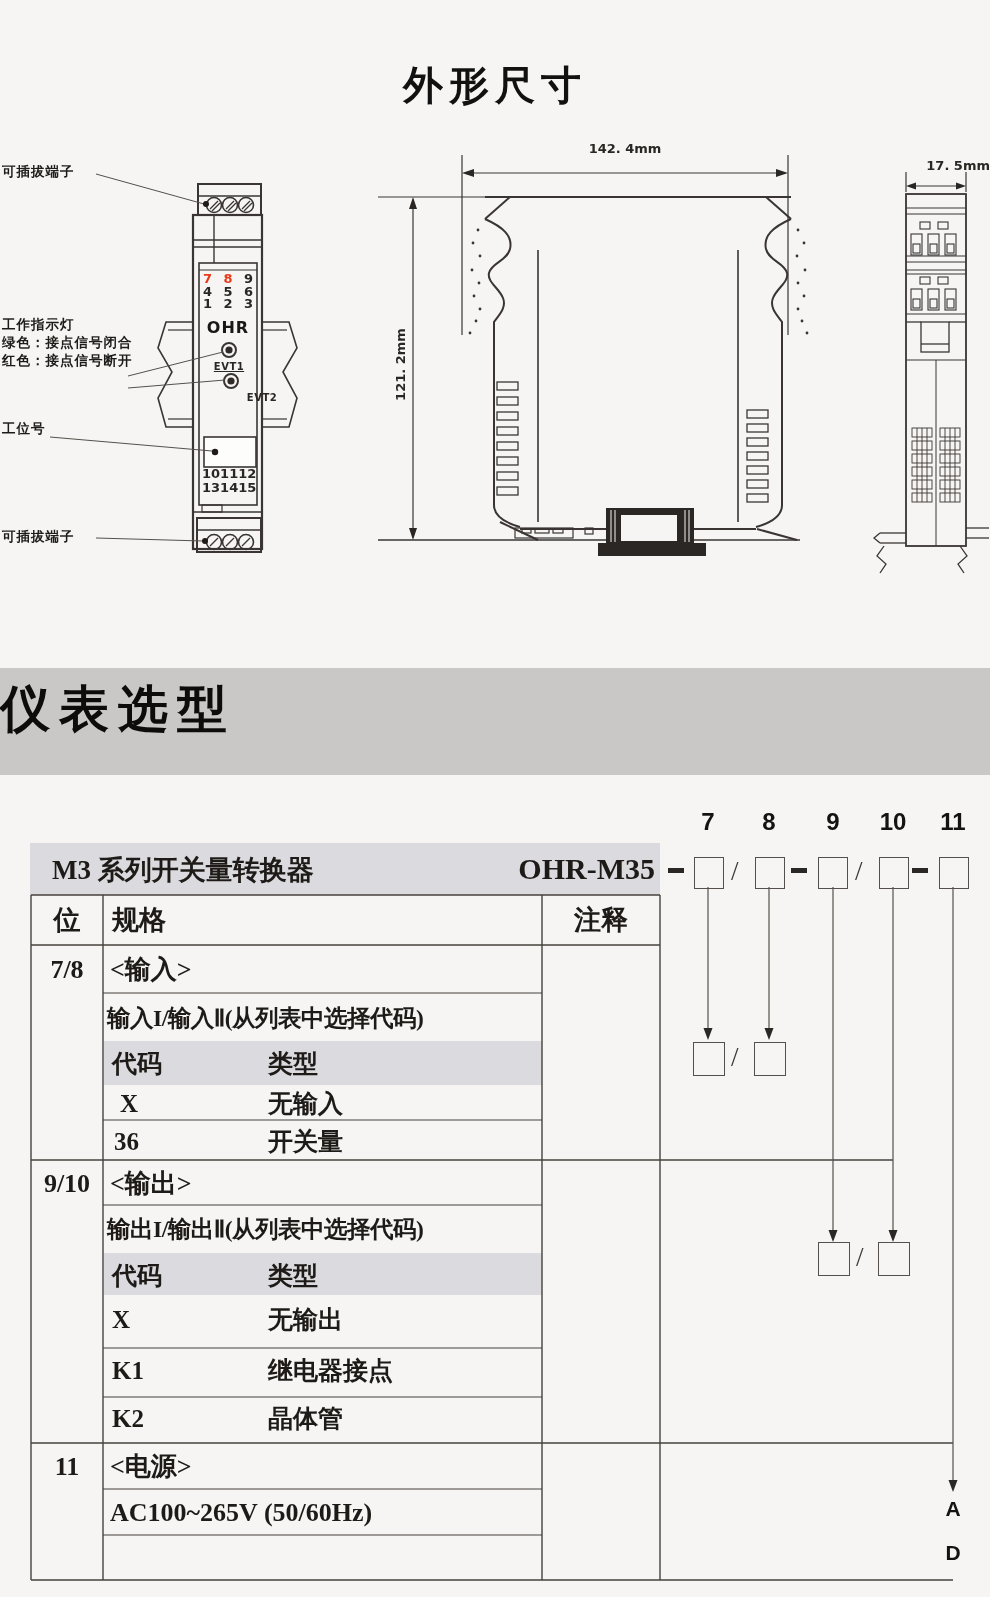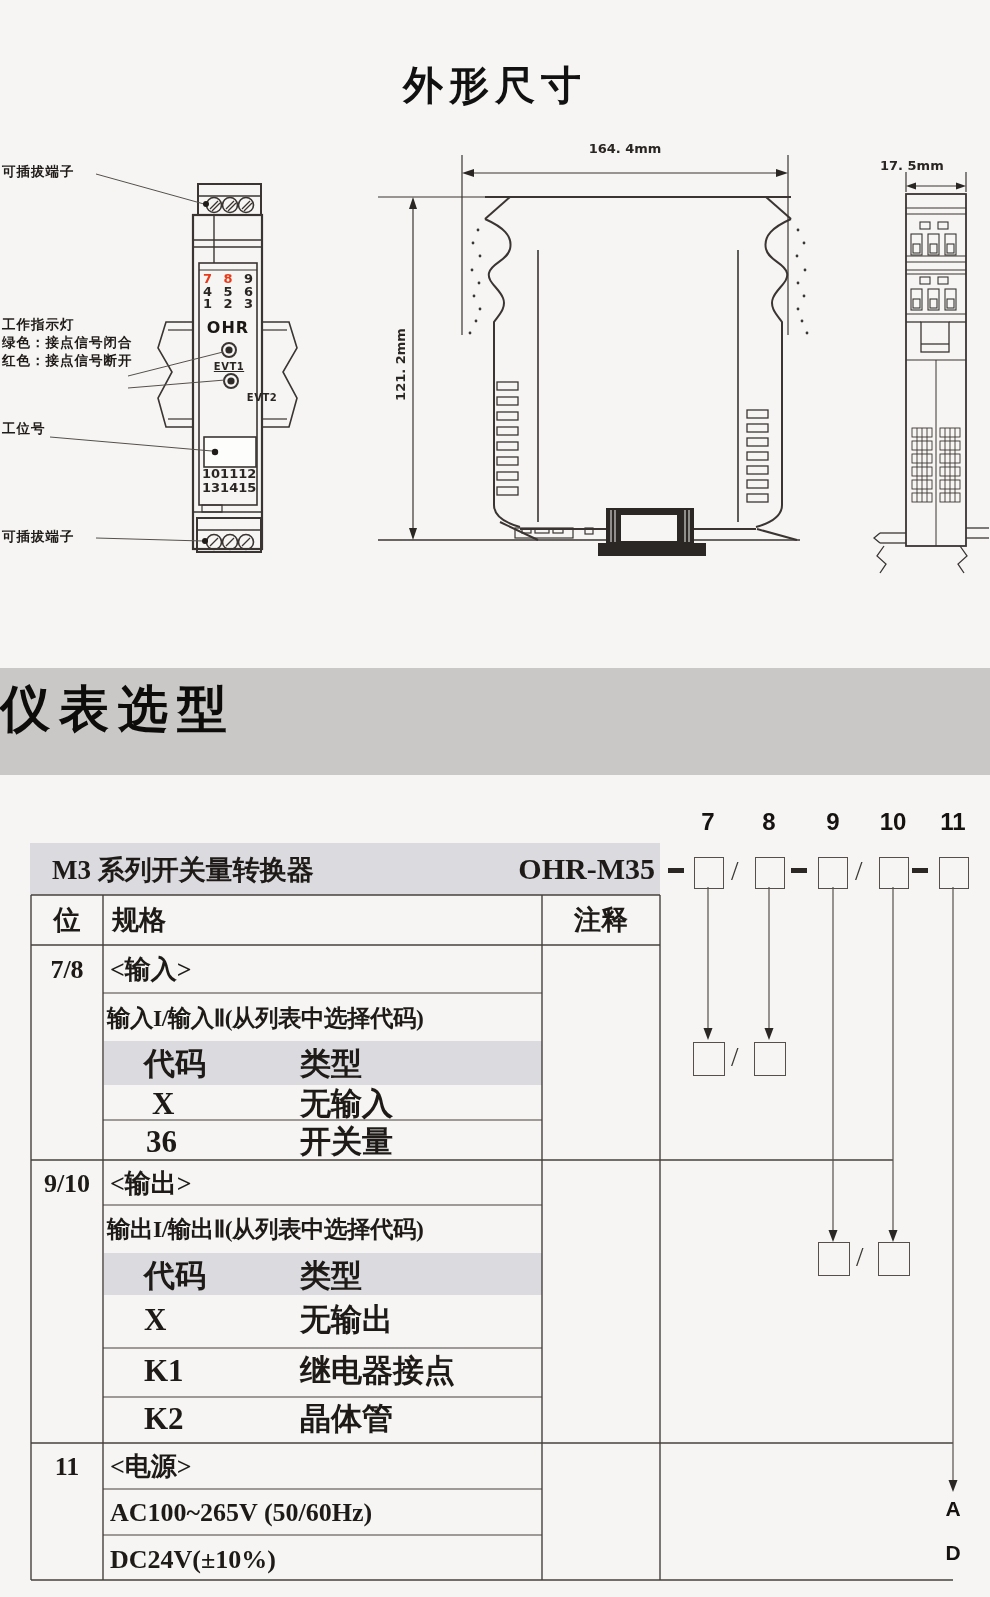--- a/index.html
+++ b/index.html
@@ -22,21 +22,21 @@
   .red{color:#e8391a;}
   .led-label{font-size:10px;font-weight:bold;color:#2a2623;text-align:center;
              font-family:"DejaVu Sans",sans-serif;letter-spacing:0.5px;}
   #ohr-logo{font-size:16px;font-weight:900;color:#1b1714;text-align:center;letter-spacing:1px;
             font-family:"DejaVu Sans",sans-serif;}
   
   .gray-band{background:#dbdade;}
   .tserif{font-family:Liberation Serif, serif;font-weight:bold;color:#1d1a17;white-space:nowrap;}
   .t27{font-size:27px;line-height:44px;}
   .t26{font-size:26px;line-height:40px;}
-  .t25{font-size:31px;line-height:38px;margin-left:32px;}
+  .t25{font-size:25px;line-height:38px;}
   .t23{font-size:23.5px;line-height:38px;letter-spacing:-0.5px;}
   .ctr{text-align:center;}
   .codebox{position:absolute;border:1.4px solid #55504c;background:transparent;}
   .pos-num{position:absolute;width:40px;text-align:center;font-size:24px;font-weight:bold;
            color:#151210;font-family:"Liberation Sans",sans-serif;}
   .code-dash{position:absolute;background:#2b2725;height:5px;width:16px;}
   .code-slash{position:absolute;font-size:27px;color:#3b3734;font-family:"Liberation Serif",serif;}
   .ad-code{position:absolute;width:40px;text-align:center;font-size:21px;font-weight:bold;
            color:#151210;font-family:"Liberation Sans",sans-serif;}
 </style>
@@ -254,21 +254,21 @@
           <circle cx="427" cy="126" r="1.4"></circle>
         <circle cx="435" cy="140" r="1.4"></circle>
           <circle cx="428" cy="153" r="1.4"></circle>
           <circle cx="434" cy="166" r="1.4"></circle>
         <circle cx="428" cy="179" r="1.4"></circle>
           <circle cx="432" cy="191" r="1.4"></circle>
           <circle cx="437" cy="203" r="1.4"></circle>
       </g>
     </g>
   </svg>
-  <div class="abs dim-text" style="left:540px;top:141px;width:170px;text-align:center;">164. 4mm</div>
+  <div class="abs dim-text" style="left:540px;top:141px;width:170px;text-align:center;">142. 4mm</div>
   <div class="abs dim-text" style="left:350px;top:357px;width:100px;text-align:center;transform:rotate(-90deg);">121. 2mm</div>
 
   <svg class="svg-layer" style="left:860px;top:145px;" width="130" height="430" viewBox="0 0 130 430">
     <g stroke="#3a3533" fill="none" stroke-width="1.2">
       <g>
         <line x1="46" y1="27" x2="46" y2="47"></line>
         <line x1="106" y1="27" x2="106" y2="47"></line>
         <line x1="49" y1="41" x2="103" y2="41"></line>
         <polygon points="46,41 56,37.5 56,44.5" fill="#2a2623" stroke="none"></polygon>
         <polygon points="106,41 96,37.5 96,44.5" fill="#2a2623" stroke="none"></polygon>
@@ -339,21 +339,21 @@
         <line x1="20" y1="388" x2="46" y2="388"></line>
           <line x1="20" y1="398" x2="46" y2="398"></line>
         <path d="M20,388 L14,393 L20,398"></path>
         <path d="M24,401 L17,411 L26,419 L20,428"></path>
         <line x1="106" y1="383" x2="129" y2="383"></line>
           <line x1="106" y1="393" x2="129" y2="393"></line>
         <path d="M100,401 L107,411 L98,419 L104,428"></path>
       </g>
     </g>
   </svg>
-  <div class="abs dim-text" style="left:880px;top:158px;width:110px;text-align:left;">17. 5mm</div>
+  <div class="abs dim-text" style="left:880px;top:158px;width:110px;text-align:right;">17. 5mm</div>
 
   <div id="banner" class="abs"></div>
   <div id="banner-title" class="abs">仪表选型</div>
 
   <div class="abs gray-band" style="left:30px;top:843px;width:630px;height:52px;"></div>
   <div class="abs gray-band" style="left:104px;top:1041px;width:438px;height:44px;"></div>
   <div class="abs gray-band" style="left:104px;top:1253px;width:438px;height:42px;"></div>
 
   <svg class="svg-layer" style="left:0;top:0;" width="990" height="1597" viewBox="0 0 990 1597">
     <g stroke="#46413d" stroke-width="1.4" fill="none">
@@ -443,15 +443,14 @@
   <div class="abs tserif t25" style="left:112px;top:1301px;">X</div>
   <div class="abs tserif t25" style="left:268px;top:1301px;">无输出</div>
   <div class="abs tserif t25" style="left:112px;top:1352px;">K1</div>
   <div class="abs tserif t25" style="left:268px;top:1352px;">继电器接点</div>
   <div class="abs tserif t25" style="left:112px;top:1400px;">K2</div>
   <div class="abs tserif t25" style="left:268px;top:1400px;">晶体管</div>
 
   <div class="abs tserif t26 ctr" style="left:31px;top:1447px;width:72px;">11</div>
   <div class="abs tserif t26" style="left:110px;top:1447px;">&lt;电源&gt;</div>
   <div class="abs tserif t26" style="left:110px;top:1493px;">AC100~265V (50/60Hz)</div>
-  <div class="abs tserif t26" style="left:110px;top:1540px;">DC24V(±10%)</div>
 
 </div>
 
 </body></html>

